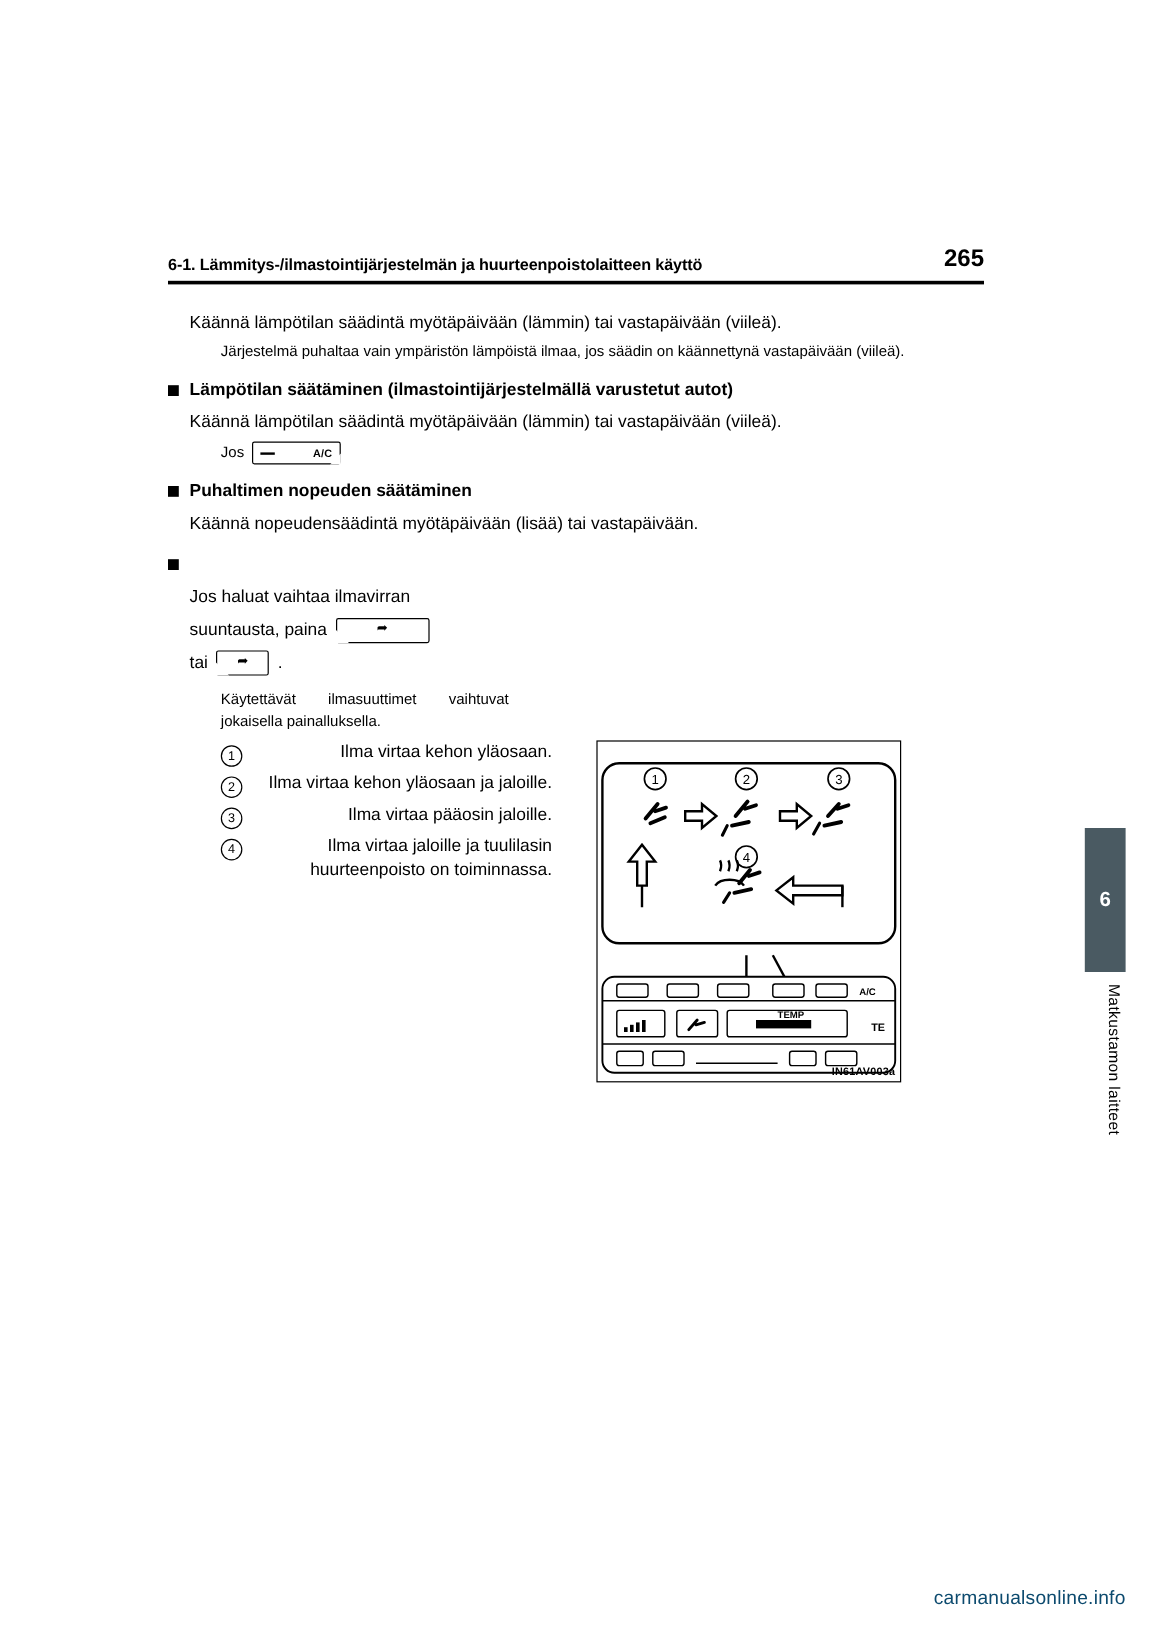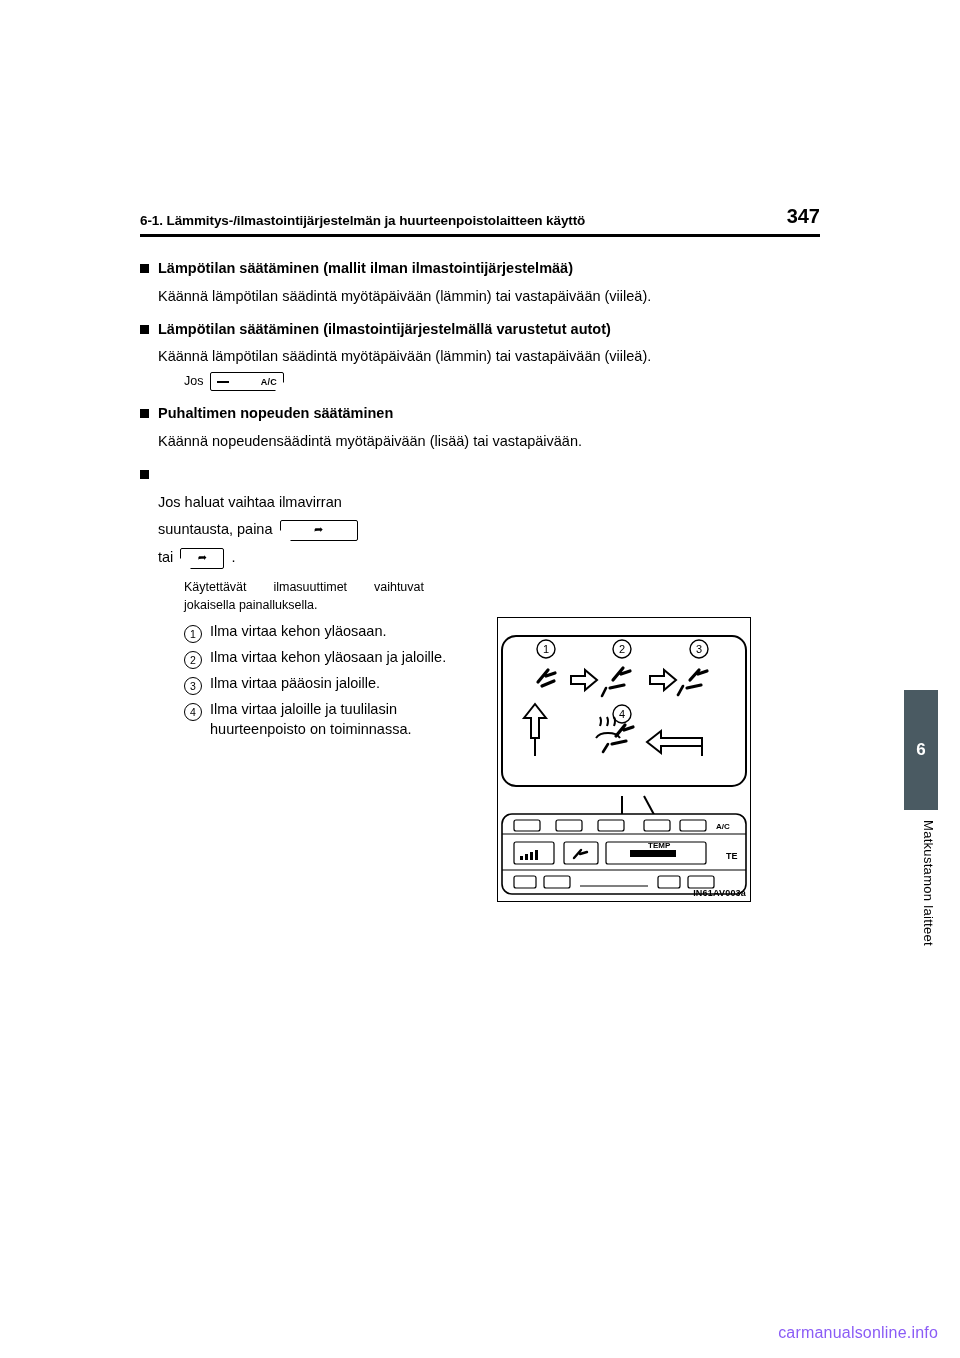--- a/index.html
+++ b/index.html
@@ -220,21 +220,21 @@
     border: 1.3px solid #000;
     border-radius: 50%;
     font-size: 10.5px;
     display: flex;
     align-items: center;
     justify-content: center;
     margin-right: 8px;
     margin-top: 3px;
     font-family: "Liberation Sans", sans-serif;
   }
-  .numrow .ntxt { width: 250px; }
+  .numrow .ntxt { width: 250px; text-align: right; }
 
   
   .figure {
     position: absolute;
     left: 497px;
     top: 617px;
     width: 252px;
     height: 283px;
     border: 1px solid #000;
     background: #fff;
@@ -248,50 +248,47 @@
     font-weight: bold;
     letter-spacing: 0.2px;
   }
 
   
   .footer {
     position: absolute;
     right: 22px;
     bottom: 16px;
     font-size: 16px;
-    color: #8b5cf6;
+    color: #0c4a6e;
     letter-spacing: 0.2px;
   }
 
   .justify { text-align: justify; }
 </style>
 </head>
 <body>
 
 <div class="page">
 
   <div class="header">
     <div class="header-title">6-1. Lämmitys-/ilmastointijärjestelmän ja huurteenpoistolaitteen käyttö</div>
-    <div class="header-page">347</div>
+    <div class="header-page">265</div>
   </div>
   <div class="header-rule"></div>
 
   <div class="side-tab">
     <span class="side-tab-num">6</span>
   </div>
   <div class="side-vert-text">Matkustamon laitteet</div>
 
   <div class="content">
 
     <div class="sect">
-      <div class="bullet-head">
-        <span class="sq"></span>
-        <span class="txt">Lämpötilan säätäminen (mallit ilman ilmastointijärjestelmää)</span>
-      </div>
       <div class="para">Käännä lämpötilan säädintä myötäpäivään (lämmin) tai vastapäivään (viileä).</div>
+      <div class="sub">Järjestelmä puhaltaa vain ympäristön lämpöistä ilmaa, jos säädin on käännettynä vastapäivään (viileä).</div>
     </div>
 
     <div class="sect" style="margin-top:13px;">
       <div class="bullet-head">
         <span class="sq"></span>
         <span class="txt">Lämpötilan säätäminen (ilmastointijärjestelmällä varustetut autot)</span>
       </div>
       <div class="para">Käännä lämpötilan säädintä myötäpäivään (lämmin) tai vastapäivään (viileä).</div>
       <div class="sub justify">
         <span>Jos</span>

